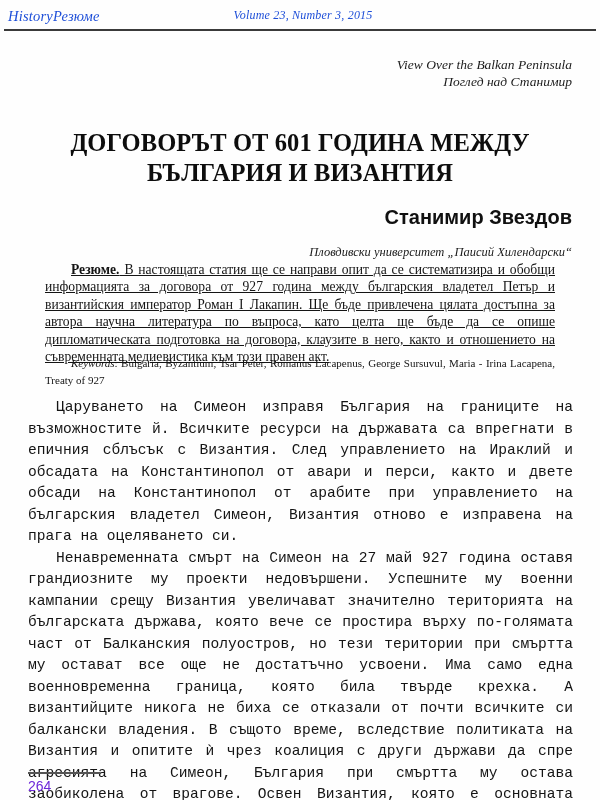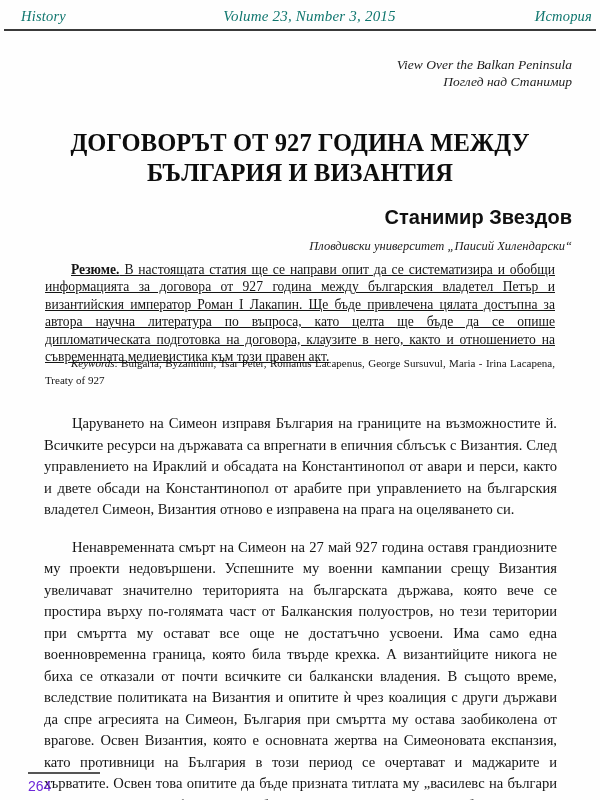--- a/index.html
+++ b/index.html
@@ -24,34 +24,33 @@
   }
 
   
   .running-head {
     position: absolute;
     top: 8px;
     left: 8px;
     right: 8px;
     display: flex;
     align-items: baseline;
-    justify-content: space-between;
+    justify-content: flex-start;
     font-style: italic;
     font-size: 14.5px;
     letter-spacing: 0.2px;
-    color: #0f766e;
-    margin-left: 13px;
+    color: #1d4ed8;
   }
   .running-head .rh-center {
     position: absolute;
     left: 6px;
     right: 0;
     text-align: center;
     font-style: italic;
-    font-size: 15px;
+    font-size: 12px;
   }
   .rh-left, .rh-right { z-index: 2; }
   .head-rule {
     position: absolute;
     top: 29px;
     left: 4px;
     right: 4px;
     height: 2px;
     background: #3a3a3a;
   }
@@ -93,21 +92,21 @@
     font-family: "Liberation Sans", "DejaVu Sans", sans-serif;
     font-weight: bold;
     font-size: 20px;
     line-height: 18px;
     color: #101010;
   }
   .author-affil {
     font-style: italic;
     font-size: 12.5px;
     line-height: 16px;
-    margin-top: 12px;
+    margin-top: 18px;
     color: #1a1a1a;
   }
 
   
   .abstract {
     position: absolute;
     top: 261px;
     left: 45px;
     width: 510px;
     font-size: 13.6px;
@@ -138,22 +137,23 @@
     position: absolute;
     top: 397px;
     left: 28px;
     width: 545px;
     font-size: 14.6px;
     line-height: 21.5px;
     text-align: justify;
     color: #141414;
   }
   .body-text p {
-    margin: 16px;
+    margin: 0;
     text-indent: 28px;
+    font-family: Liberation Mono, monospace;
   }
 
   
   .foot-rule {
     position: absolute;
     left: 28px;
     top: 772px;
     width: 72px;
     height: 1.5px;
     background: #555;
@@ -178,30 +178,30 @@
   }
 </style>
 </head>
 <body>
 
 <div class="page">
 
   <div class="running-head">
     <span class="rh-left">History</span>
     <span class="rh-center">Volume 23, Number 3, 2015</span>
-    <span class="rh-right">История</span>
+    <span class="rh-right">Резюме</span>
   </div>
   <div class="head-rule"></div>
 
   <div class="section-head">
     <div>View Over the Balkan Peninsula</div>
     <div>Поглед над Станимир</div>
   </div>
 
-  <h1 class="title">ДОГОВОРЪТ ОТ 927 ГОДИНА МЕЖДУ БЪЛГАРИЯ И ВИЗАНТИЯ</h1>
+  <h1 class="title">ДОГОВОРЪТ ОТ 601 ГОДИНА МЕЖДУ БЪЛГАРИЯ И ВИЗАНТИЯ</h1>
 
   <div class="author-block">
     <div class="author-name">Станимир Звездов</div>
     <div class="author-affil">Пловдивски университет „Паисий Хилендарски“</div>
   </div>
 
   <div class="abstract">
     <b>Резюме.</b><span> В настоящата статия ще се направи опит да се систематизира и обобщи информацията за договора от 927 година между българския владетел Петър и византийския император Роман I Лакапин. Ще бъде привлечена цялата достъпна за автора научна литература по въпроса, като целта ще бъде да се опише дипломатическата подготовка на договора, клаузите в него, както и отношението на съвременната медиевистика към този правен акт.</span>
   </div>
 

